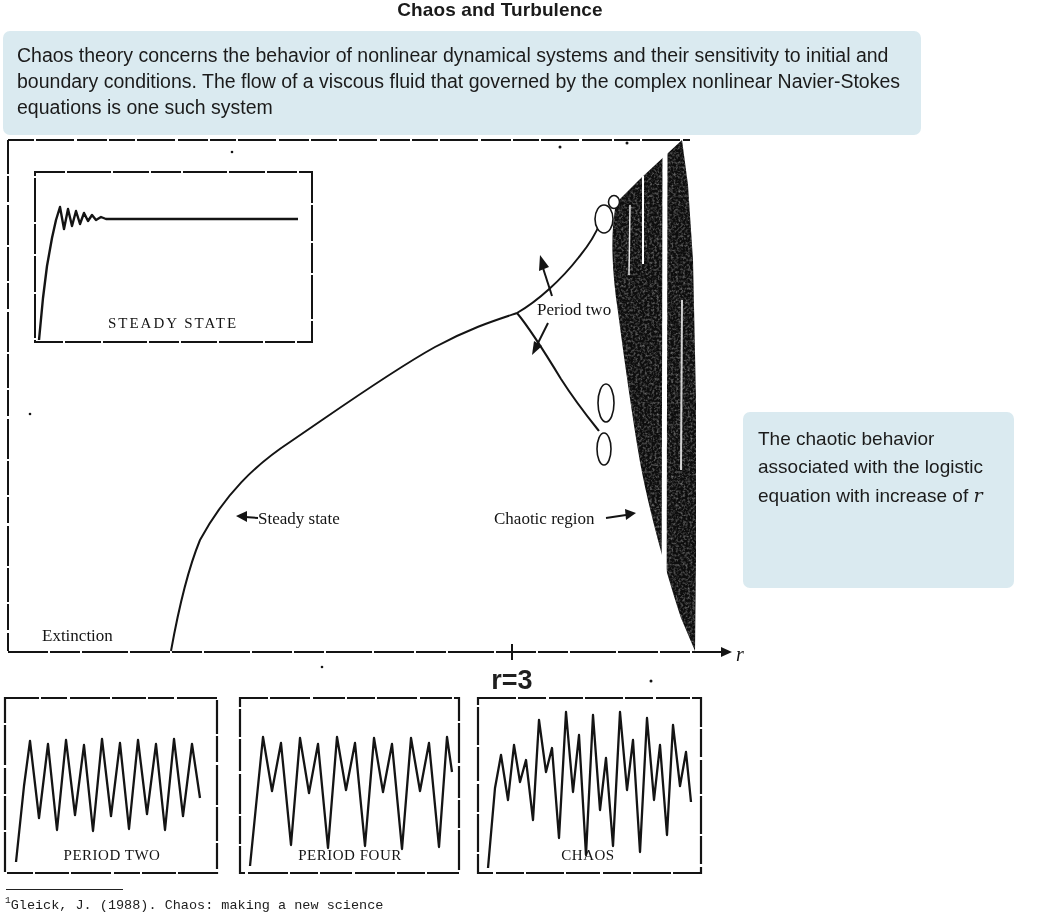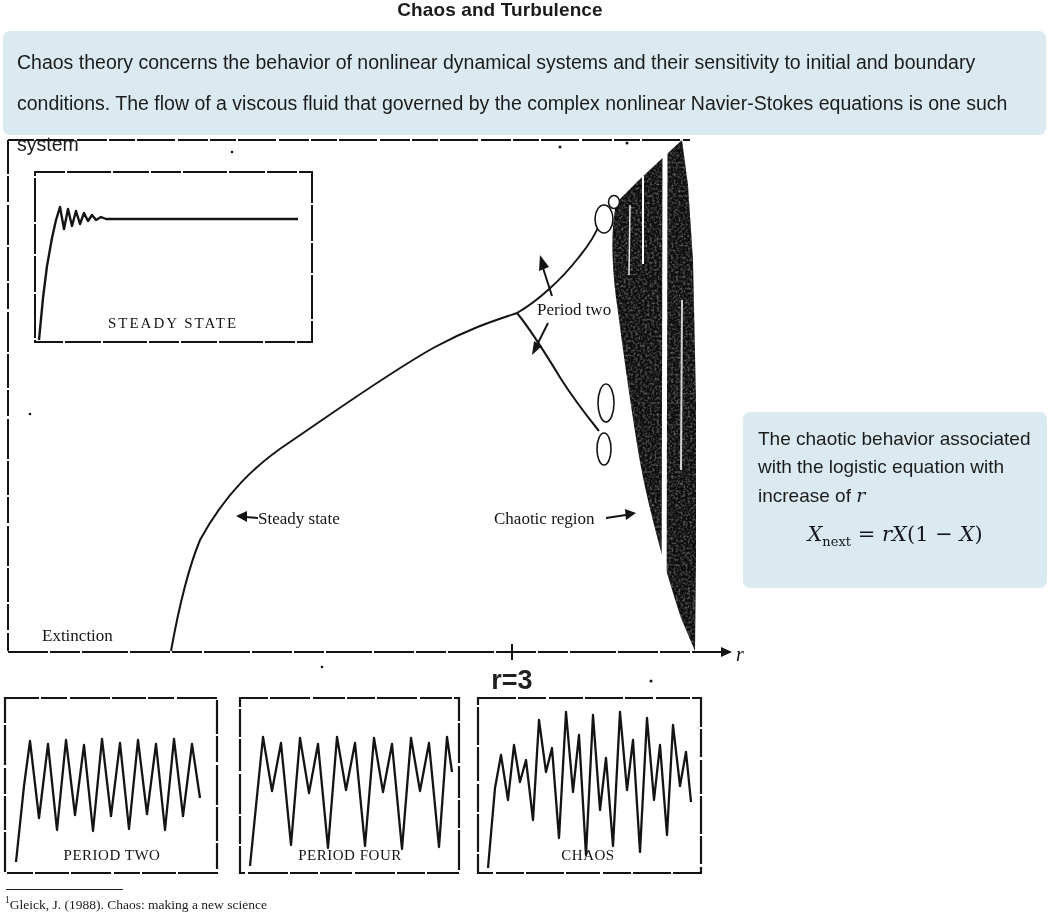--- a/index.html
+++ b/index.html
@@ -5,42 +5,42 @@
   html,body{margin:0;padding:0;}
   body{
     width:1051px;height:924px;position:relative;overflow:hidden;
     background:#ffffff;font-family:"Liberation Sans",sans-serif;color:#1b1b1b;
   }
   .page-title{
     position:absolute;left:0;top:-1px;width:1000px;text-align:center;
     font-size:19px;font-weight:bold;color:#1a1a1a;letter-spacing:.1px;
   }
   .intro-box{
-    position:absolute;left:3px;top:31px;width:1043px;height:104px;
+    position:absolute;left:3px;top:31px;width:918px;height:104px;
     background:#daeaf0;border-radius:7px;box-sizing:border-box;
-    padding:11px 14px;font-size:19.5px;line-height:41px;color:#1b1b1b;
+    padding:11px 14px;font-size:19.5px;line-height:26px;color:#1b1b1b;
   }
   .side-box{
-    position:absolute;left:743px;top:412px;width:304px;height:176px;
+    position:absolute;left:743px;top:412px;width:271px;height:176px;
     background:#daeaf0;border-radius:7px;box-sizing:border-box;
     padding:13px 15px;font-size:19px;line-height:28px;color:#1b1b1b;
   }
   .math-var{font-family:"DejaVu Serif",serif;font-style:italic;}
   .equation{
     margin-top:10px;text-align:center;font-family:"DejaVu Serif",serif;
     font-size:21px;color:#16161d;
   }
   .equation .it{font-style:italic;}
   .equation sub{font-size:13px;font-style:normal;}
   svg.scan{position:absolute;left:0;top:0;}
   .fig-serif{font-family:"Liberation Serif","DejaVu Serif",serif;fill:#141414;}
   .panel-label{font-family:"Liberation Serif","DejaVu Serif",serif;fill:#141414;letter-spacing:.5px;}
   .footnote-rule{position:absolute;left:6px;top:889px;width:117px;border-top:1.6px solid #222;}
   .footnote{
-    position:absolute;left:5px;top:895px;font-family:Liberation Serif, serif;
+    position:absolute;left:5px;top:895px;font-family:Liberation Mono, monospace;
     font-size:13.5px;color:#202020;
   }
   .footnote sup{font-size:9.5px;}
 </style>
 </head>
 <body>
 
 <div class="page-title">Chaos and Turbulence</div>
 
 <div class="intro-box">
@@ -138,21 +138,18 @@
     <polyline fill="none" stroke="#141414" stroke-width="2.3" stroke-linejoin="round" points="488,868 495,788 501,755 508,800 514,745 520,782 526,760 533,820 539,720 546,772 552,748 559,838 566,712 573,792 579,735 586,855 593,715 600,810 606,758 613,846 620,712 627,790 633,740 640,852 647,718 654,800 660,745 667,835 673,725 680,786 686,752 691,802"></polyline>
 
     <text class="panel-label" x="112" y="860" text-anchor="middle" font-size="15">PERIOD TWO</text>
     <text class="panel-label" x="350" y="860" text-anchor="middle" font-size="15">PERIOD FOUR</text>
     <text class="panel-label" x="588" y="860" text-anchor="middle" font-size="15">CHAOS</text>
   </g>
 </svg>
 
 <div class="side-box">
   <span>The chaotic behavior associated with the logistic equation with increase of </span><span class="math-var">r</span>
-  <div class="equation">
-    <span class="it">X</span><sub>next</sub><span> = </span><span class="it">r</span><span class="it">X</span><span>(1 − </span><span class="it">X</span><span>)</span>
-  </div>
 </div>
 
 <div class="footnote-rule"></div>
 <div class="footnote">
   <sup>1</sup><span>Gleick, J. (1988). Chaos: making a new science</span>
 </div>
 
 </body></html>

